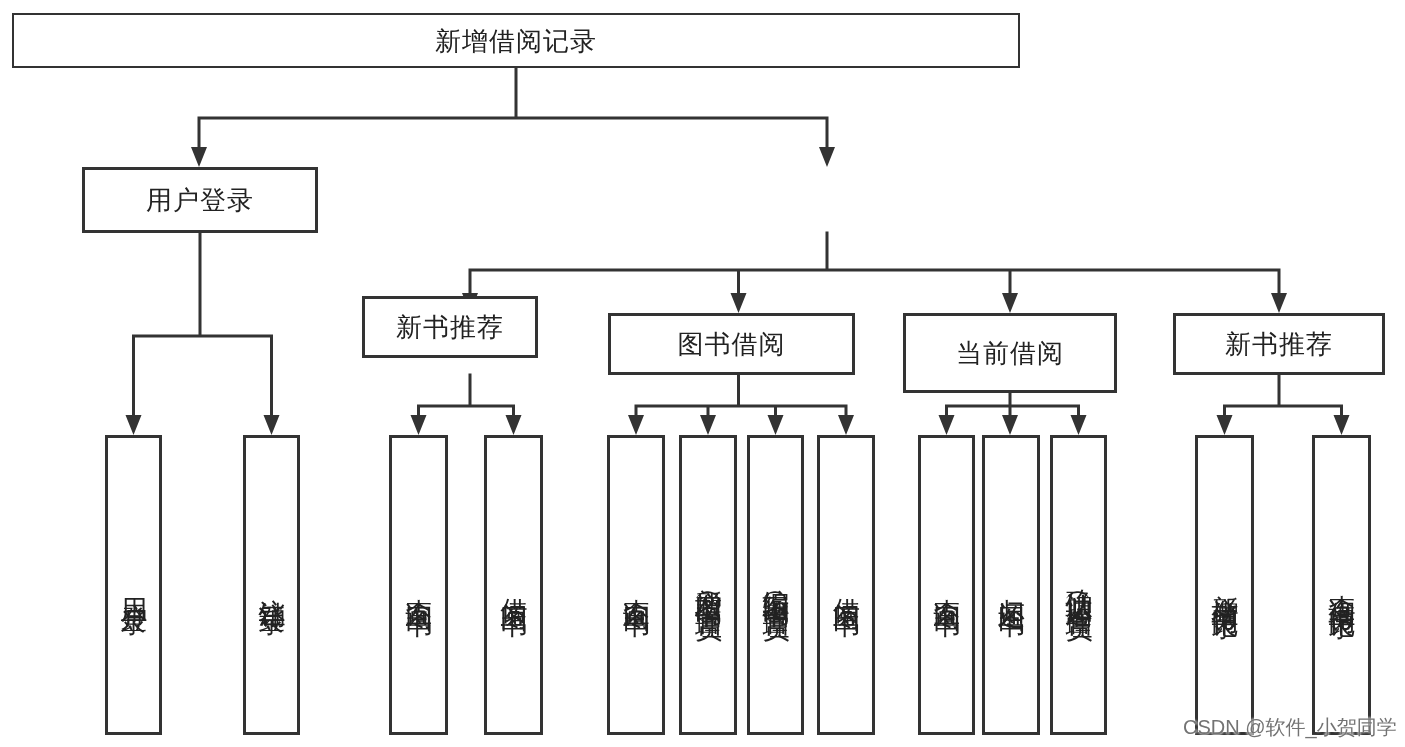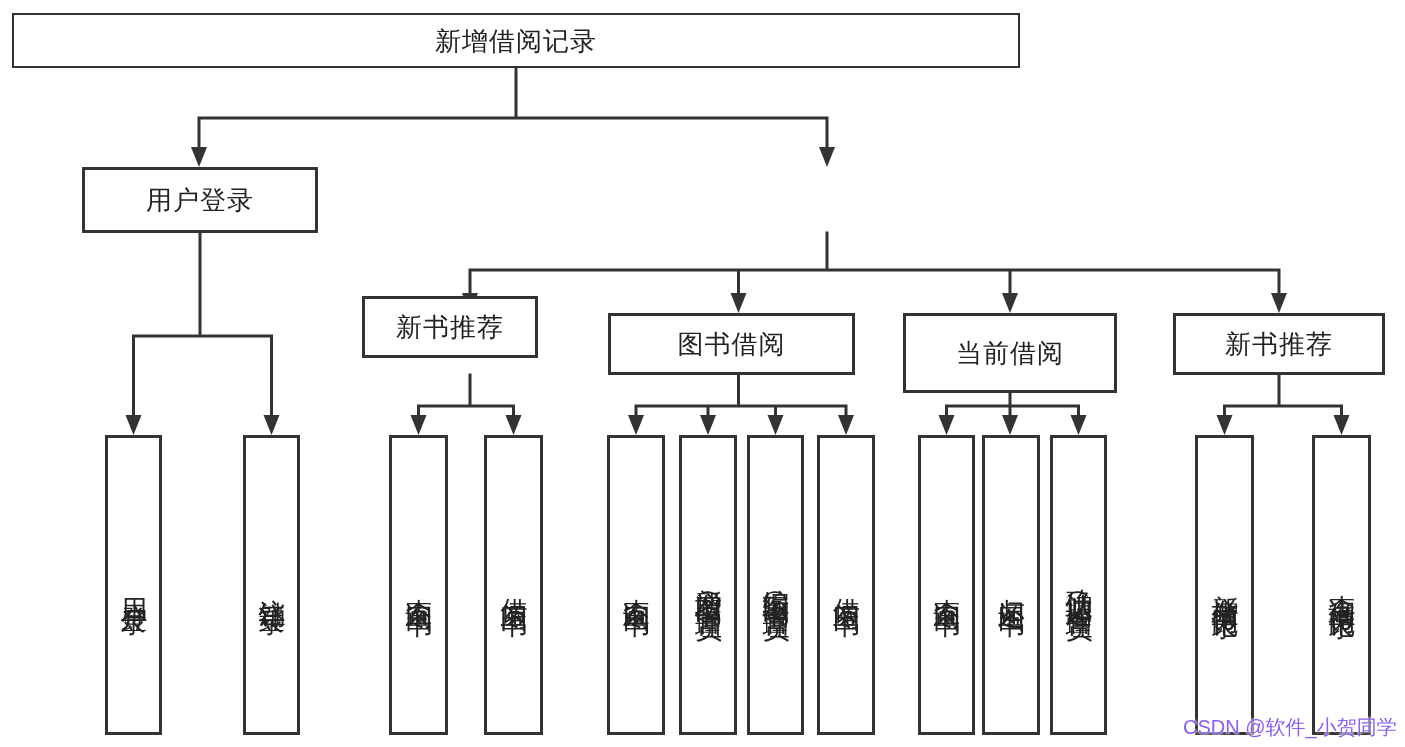--- a/index.html
+++ b/index.html
@@ -34,21 +34,21 @@
     text-orientation:mixed;
     font-size:27px;
     letter-spacing:4px;
     line-height:1;
   }
   .watermark{
     position:absolute;
     left:1183px;top:714px;
     z-index:2;
     font-size:20px;
-    color:#8b5cf6;
+    color:#737373;
     white-space:nowrap;
     text-shadow:0 0 3px #ffffff,0 0 3px #ffffff;
   }
 </style>
 </head>
 <body>
 
 <div class="canvas">
 
   <svg class="wires" width="1405" height="747" viewBox="0 0 1405 747">

